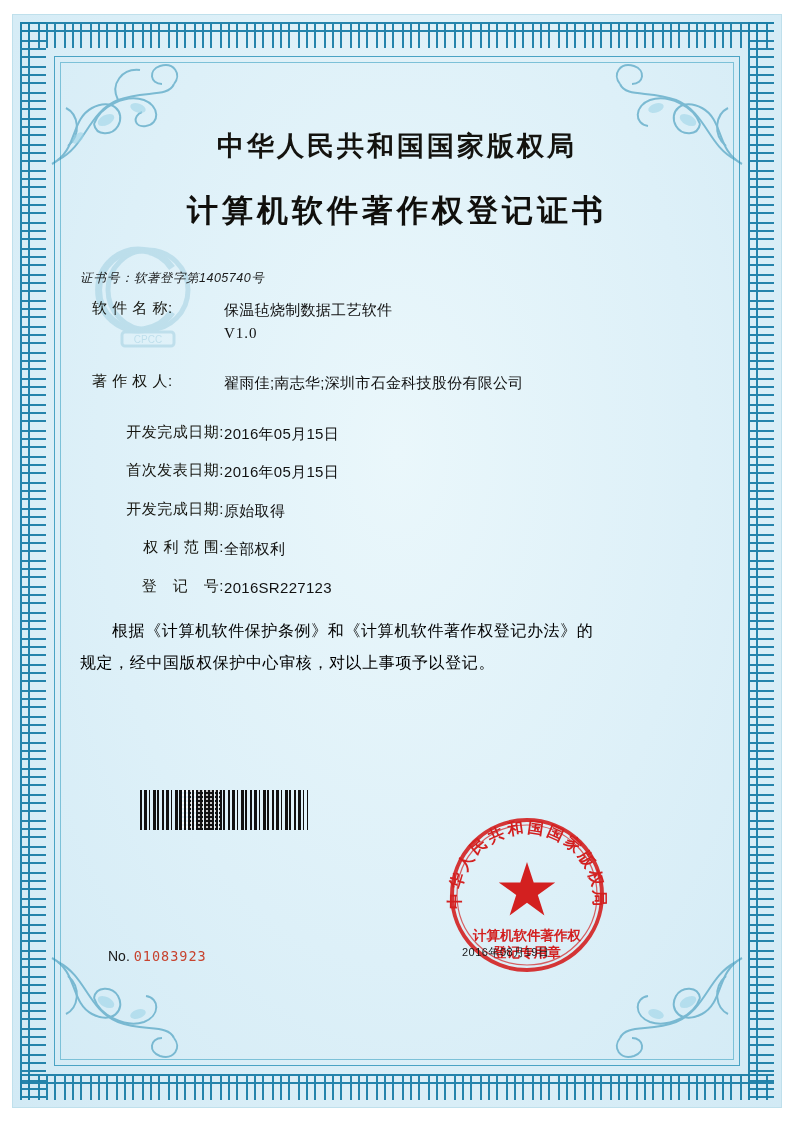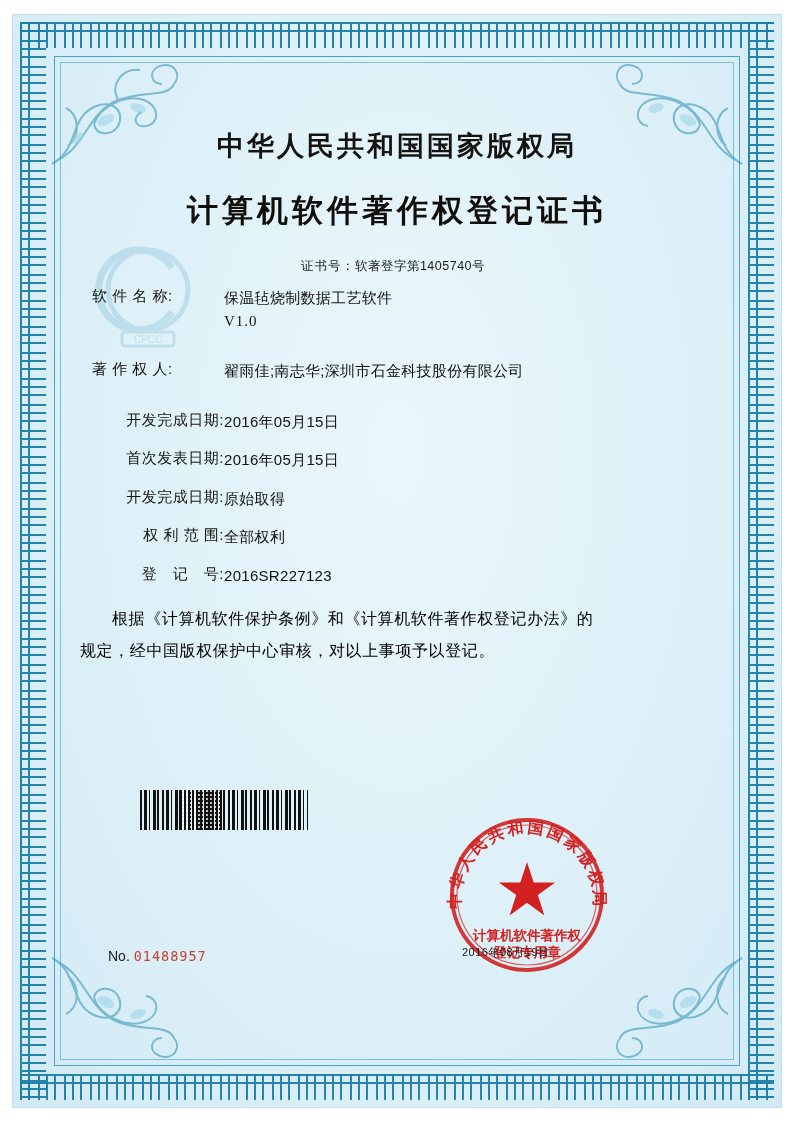--- a/index.html
+++ b/index.html
@@ -129,27 +129,28 @@
     text-align: center;
     font-family: "DejaVu Serif", "Liberation Serif", serif;
     font-size: 31px;
     font-weight: bold;
     letter-spacing: 4px;
     color: #100f0c;
     margin-top: 26px;
   }
 
   .cert-no {
-    text-align: center;
+    text-align: left;
     font-size: 12.5px;
     color: #1a1a1a;
-    margin-top: 26px;
+    margin-top: 38px;
     padding-right: 8px;
     letter-spacing: 0.5px;
     font-family: "Liberation Sans", sans-serif;
+    font-style: italic;
   }
   .cert-no .lbl { letter-spacing: 1px; }
 
   .fields {
     margin-top: 12px;
     padding-left: 12px;
   }
   .field-row {
     display: flex;
     align-items: flex-start;
@@ -441,18 +442,18 @@
           <polygon fill="#d32020" points="95,62 101.7,82.4 123.2,82.4 105.8,95.1 112.4,115.5 95,102.8 77.6,115.5 84.2,95.1 66.8,82.4 88.3,82.4"></polygon>
           <text x="95" y="140" text-anchor="middle" font-family="'DejaVu Serif','Liberation Serif',serif" font-size="13.5" fill="#d32020" font-weight="bold">计算机软件著作权</text>
           <text x="95" y="157" text-anchor="middle" font-family="'DejaVu Serif','Liberation Serif',serif" font-size="13.5" fill="#d32020" font-weight="bold">登记专用章</text>
         </svg>
       </div>
 
       <div class="seal-date">2016年08月19日</div>
 
       <div class="serial-no">
         <span>No.</span>
-        <span class="digits">01488957</span>
+        <span class="digits">01083923</span>
       </div>
 
     </div>
   </div>
 </div>
 
 </body></html>

